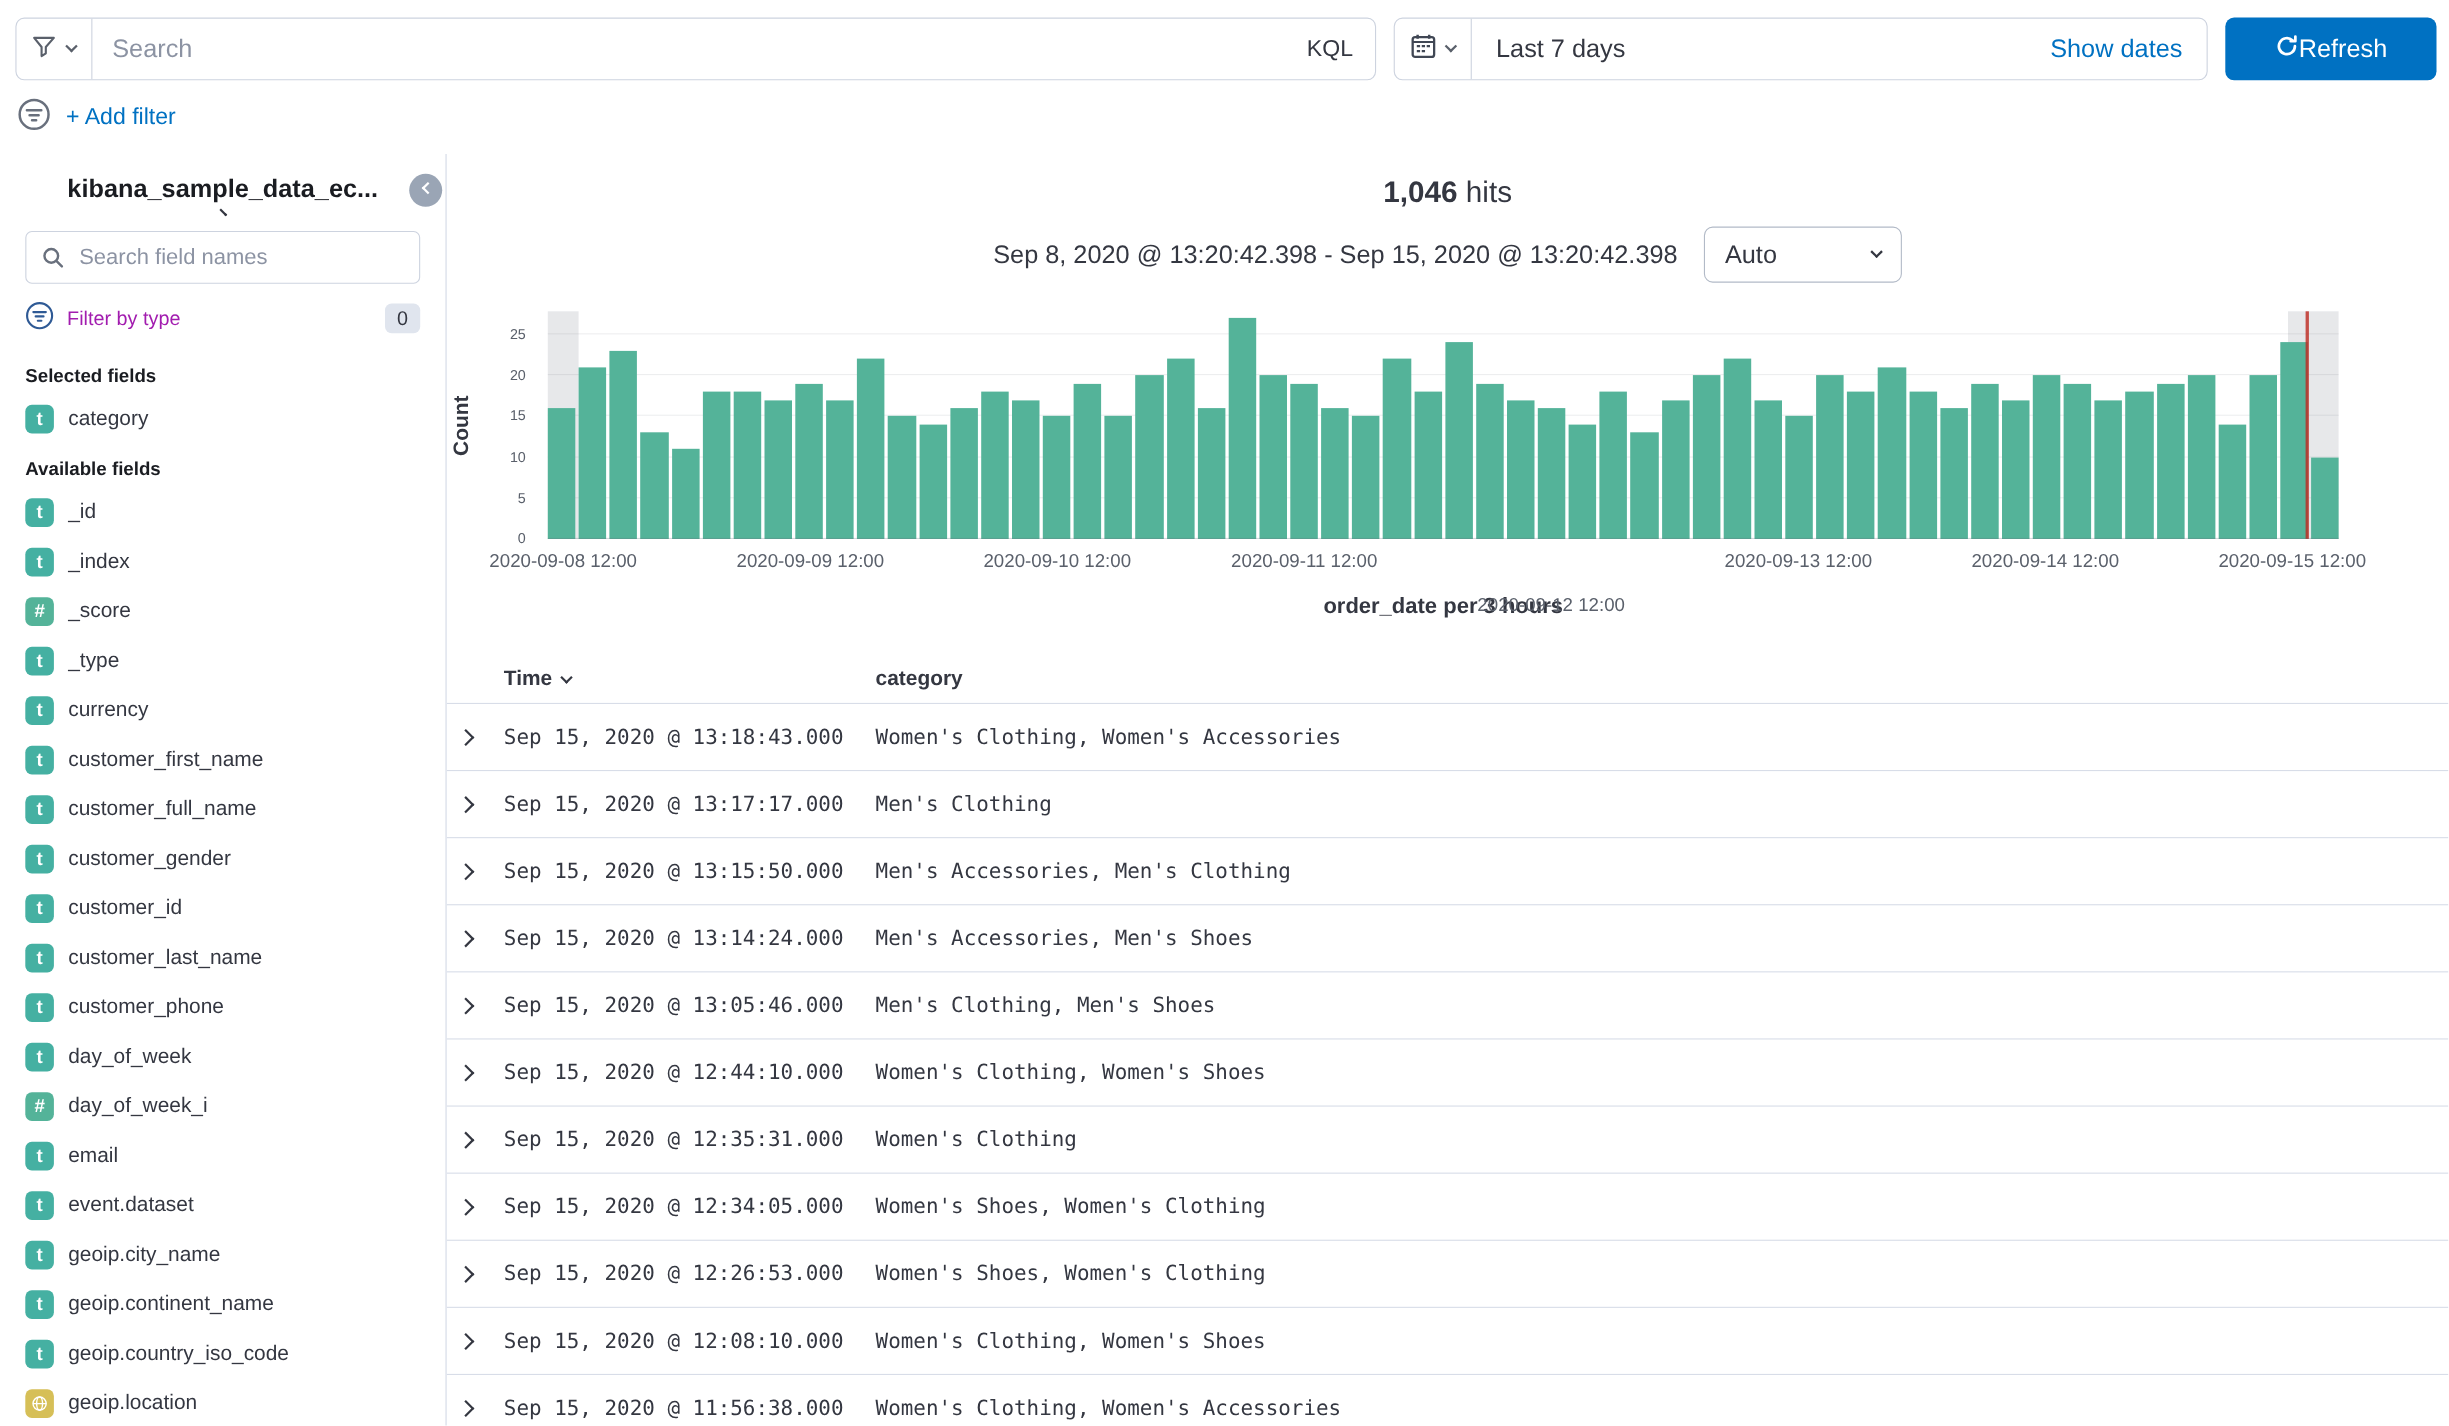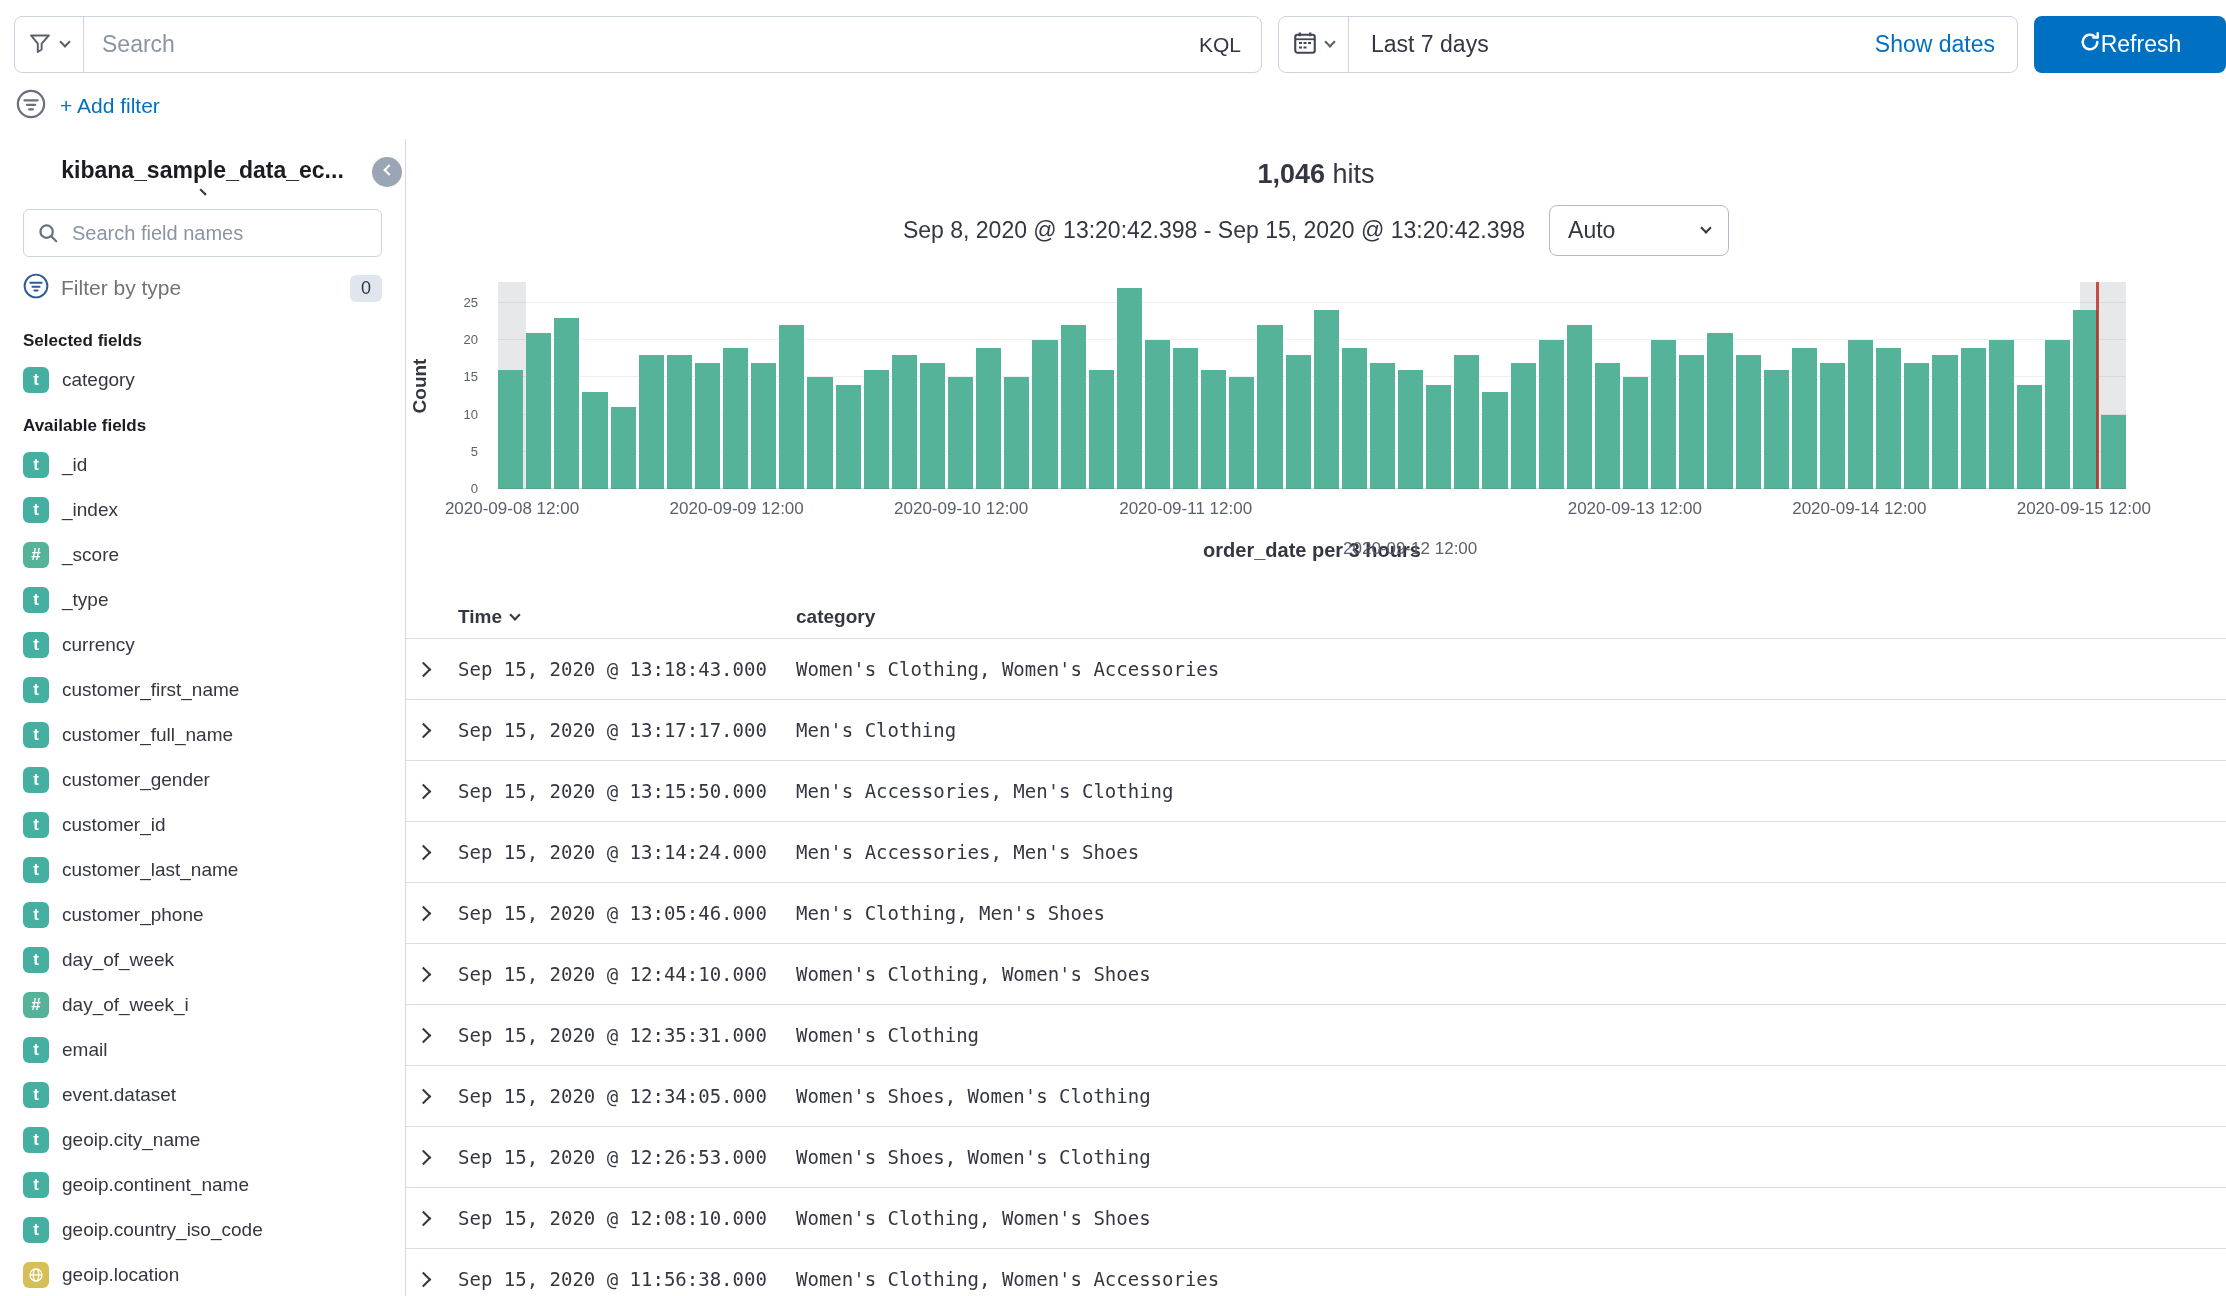--- a/index.html
+++ b/index.html
@@ -1,20 +1,20 @@
 <!DOCTYPE html>
 <html><head>
 <meta charset="utf-8">
 <style>
   * { margin:0; padding:0; box-sizing:border-box; }
   html,body { width:2226px; height:1296px; overflow:hidden; background:#fff;
               font-family:"Liberation Sans", sans-serif; color:#343741; }
 
   
-  .topbar { display:flex; align-items:center; gap:16px; padding:16px 0 12px 14px; }
+  .topbar { display:flex; align-items:center; gap:16px; padding:16px 11px 12px 14px; }
   .querybar { flex:1; display:flex; align-items:center; height:57px;
               border:1px solid #cdd3df; border-radius:8px; background:#fff; }
   .savedquery-btn { display:flex; align-items:center; gap:10px; padding:0 14px; height:100%;
                     border-right:1px solid #cdd3df; cursor:pointer; }
   .querybar input { flex:1; border:0; outline:0; height:100%; background:transparent;
                     font-size:23px; padding:0 18px; color:#343741; font-family:inherit; }
   .querybar input::placeholder { color:#8c93a3; }
   .kql { font-size:21px; padding-right:20px; cursor:pointer; }
   .datepicker { width:740px; flex:none; display:flex; align-items:center; height:57px;
                 border:1px solid #cdd3df; border-radius:8px; }
@@ -40,21 +40,21 @@
   .sidebar { width:405px; flex:none; padding:18px 23px 0 23px; overflow:hidden; }
   .sb-title-row { display:flex; align-items:center; gap:12px; cursor:pointer; height:28px;flex-direction:column; }
   .sb-title { font-size:23px; font-weight:700; color:#1a1c21; white-space:nowrap; }
   .search-fields { margin-top:24px; position:relative; }
   .search-fields input { width:100%; height:48px; border:1px solid #cdd3df; border-radius:6px;
                          padding:0 12px 0 48px; font-size:20px; font-family:inherit;
                          color:#343741; outline:none; background:#fff; }
   .search-fields input::placeholder { color:#8c93a3; }
   .search-fields svg { position:absolute; left:14px; top:13px; }
   .filter-type-row { display:flex; align-items:center; gap:12px; margin-top:16px; height:30px; cursor:pointer; }
-  .filter-type-label { color:#737373; font-size:21px; }
+  .filter-type-label { color:#a21caf; font-size:18px; }
   .filter-count { margin-left:auto; background:#e0e5ee; color:#343741; border-radius:6px;
                   font-size:18px; padding:3px 11px; }
   .section-label { font-size:17px; font-weight:700; color:#1a1c21; margin-top:28px; }
   .section-label.second { margin-top:14px; }
   .field-list { margin-top:6px; }
   .field-row { display:flex; align-items:center; gap:13px; height:45px; cursor:pointer; }
   .field-badge { width:26px; height:26px; border-radius:6px; flex:none; color:#fff;
                  display:flex; align-items:center; justify-content:center;
                  font-size:17px; font-weight:700; }
   .field-name { font-size:19px; color:#343741; white-space:nowrap; }

